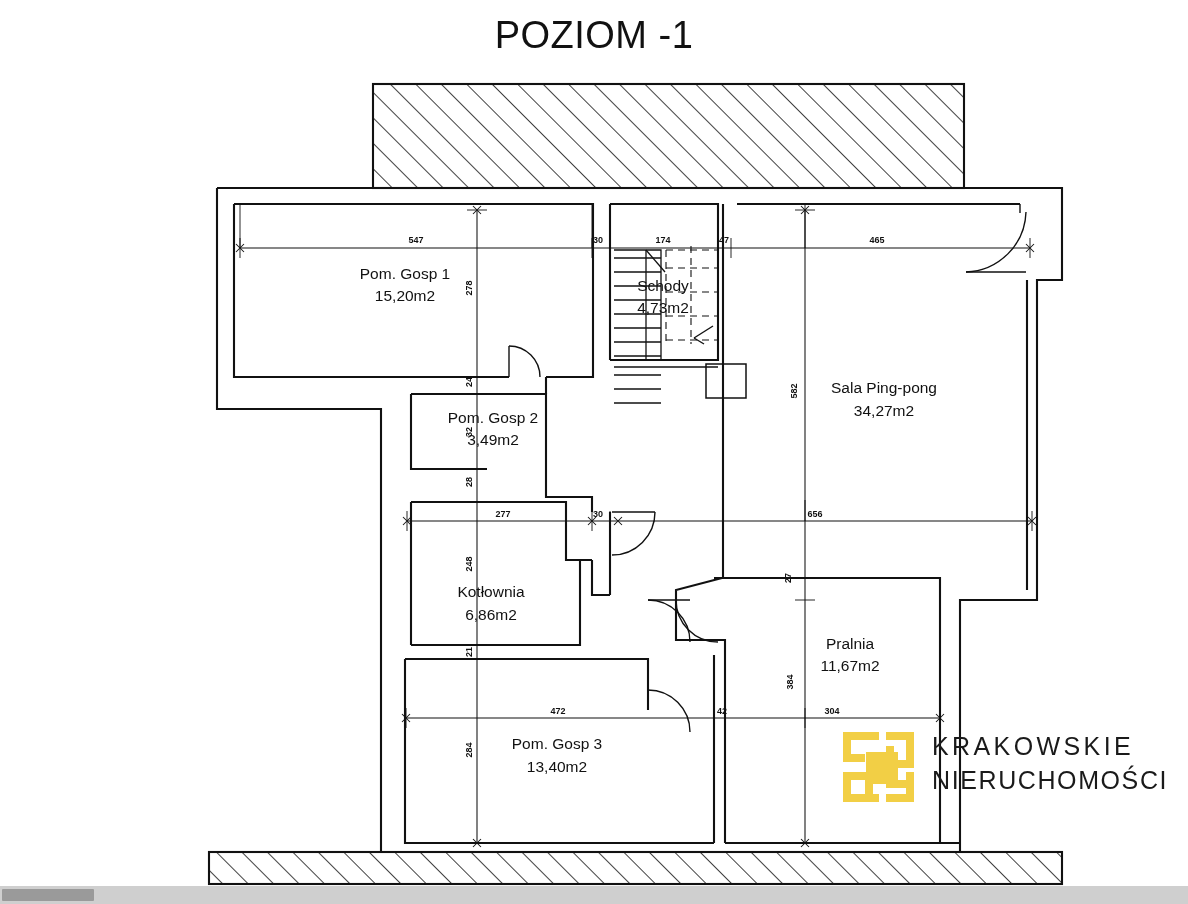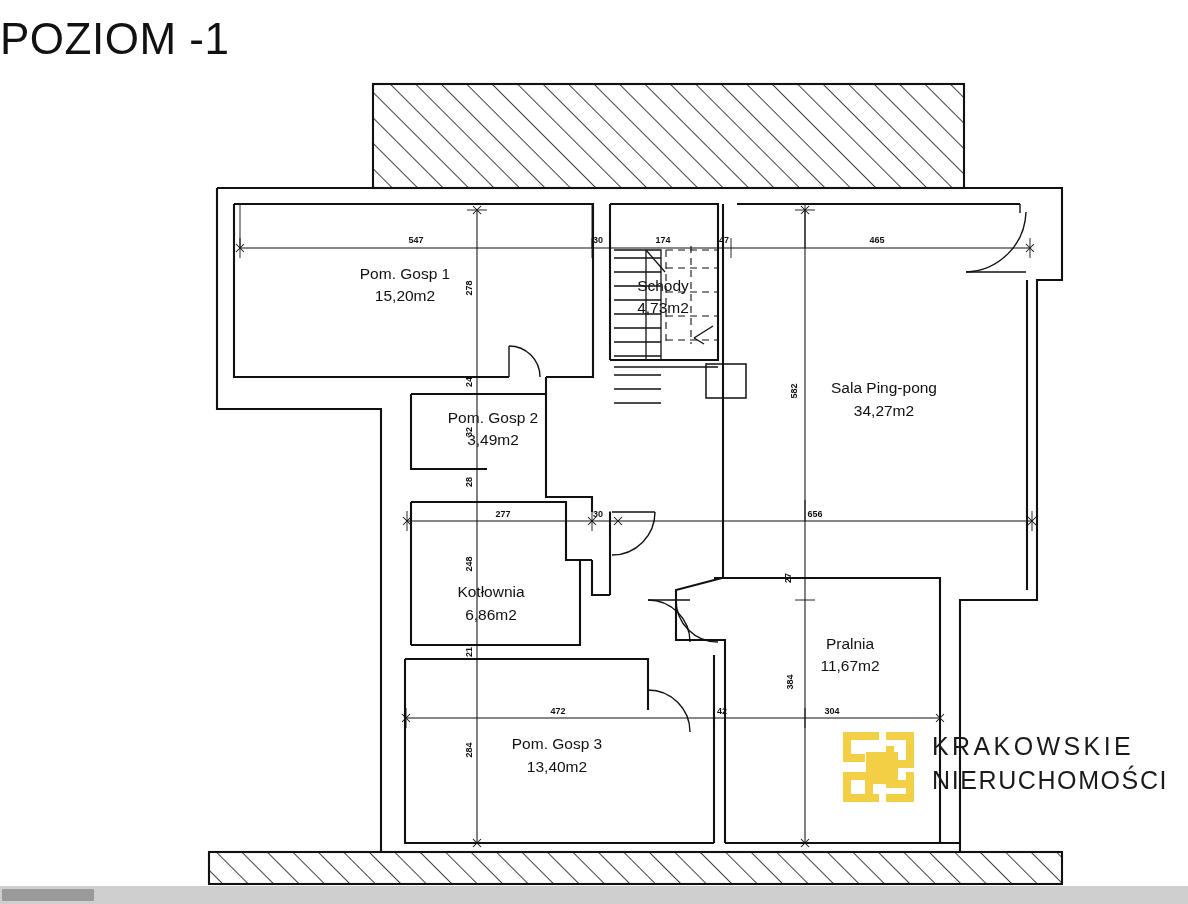--- a/index.html
+++ b/index.html
@@ -18,21 +18,22 @@
     position: absolute;
     left: 0; top: 0;
     width: 1188px;
     height: 904px;
   }
   .plan-title {
     position: absolute;
     left: 0;
     top: 14px;
     width: 1188px;
-    font-size: 44px;
+    text-align: center;
+    font-size: 38px;
     letter-spacing: 0.5px;
     color: #111111;
     font-family: "Liberation Sans", sans-serif;
   }
   svg { display: block; }
   .wall { fill: none; stroke: #111111; stroke-width: 2.1; }
   .wall-thin { fill: none; stroke: #111111; stroke-width: 1.5; }
   .hatchline { stroke: #111111; stroke-width: 1.6; }
   .dim { stroke: #111111; stroke-width: 1.05; fill: none; }
   .dim-ext { stroke: #111111; stroke-width: 0.9; fill: none; }

